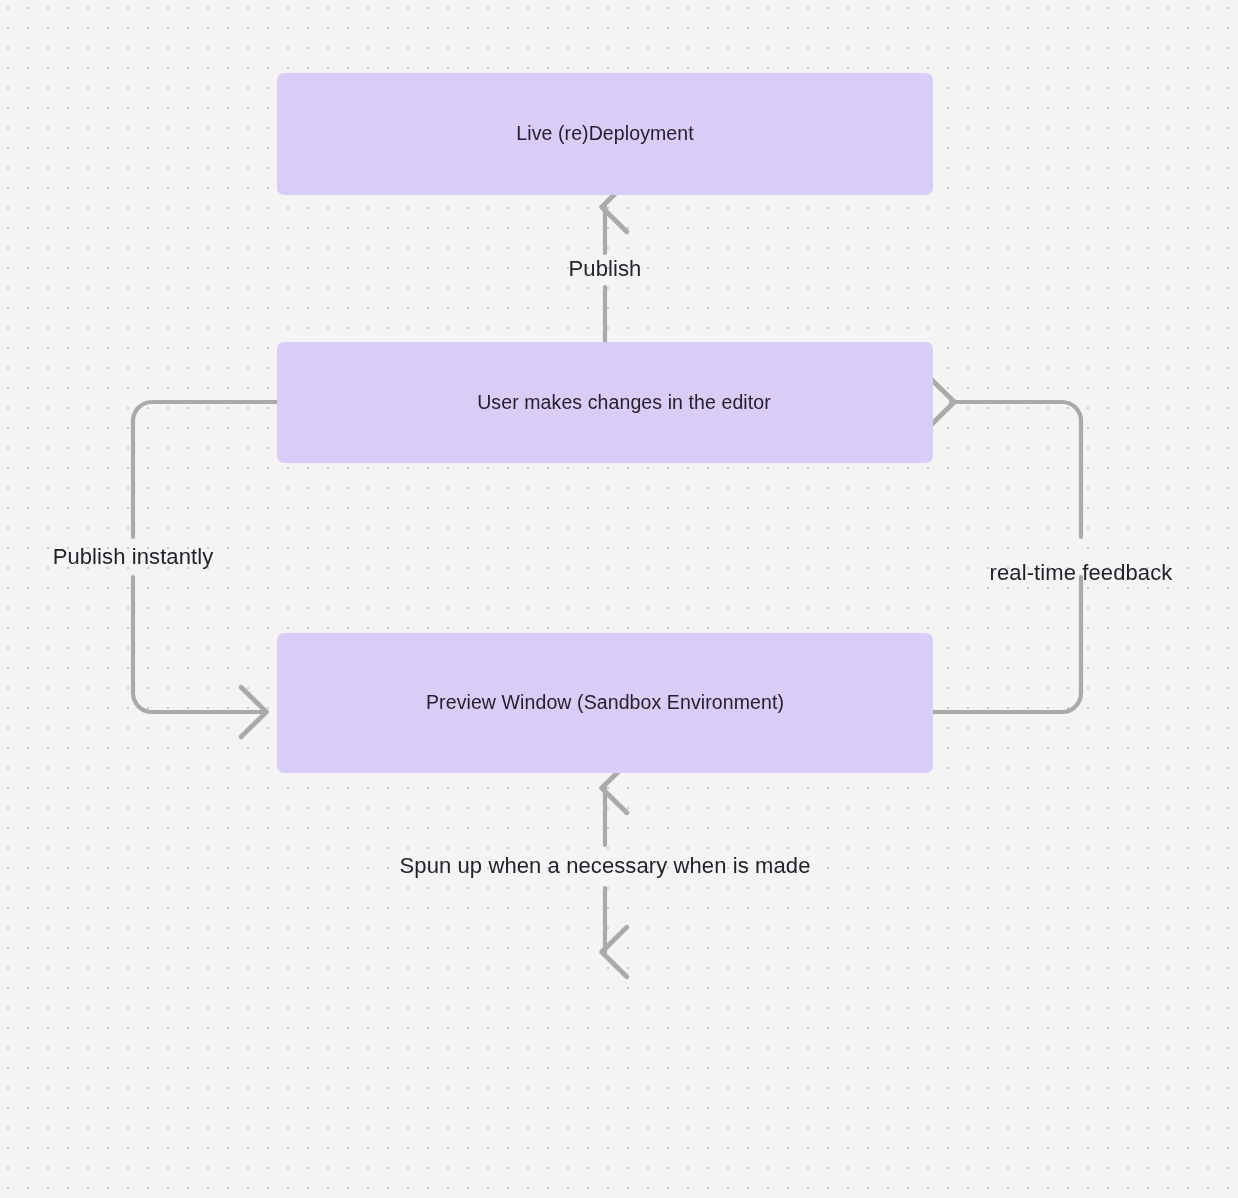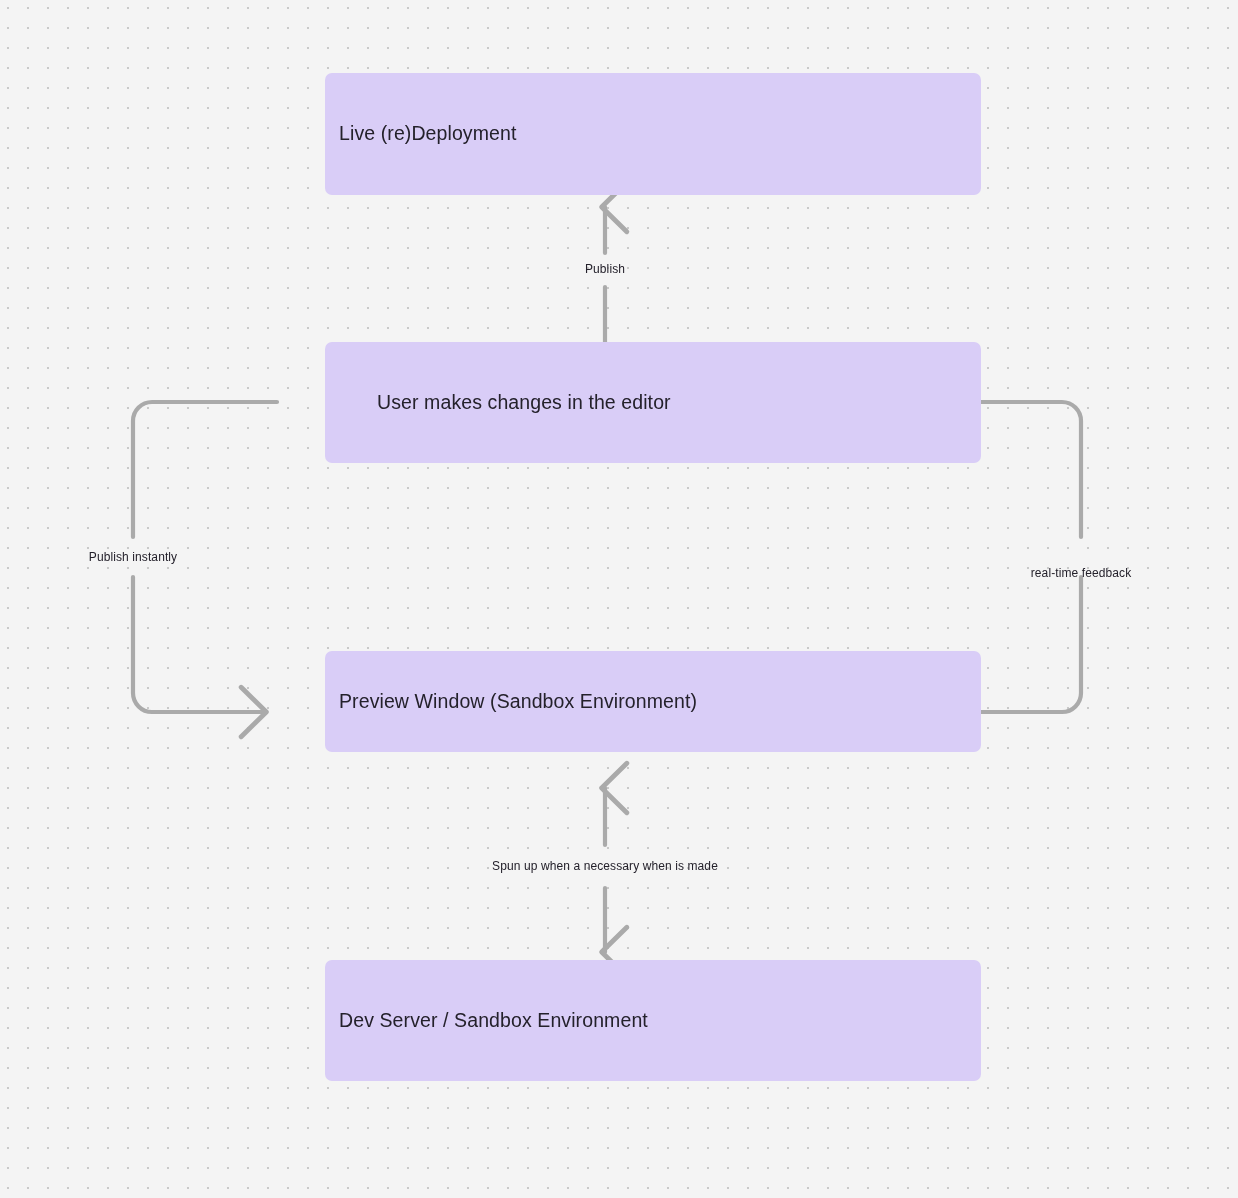--- a/index.html
+++ b/index.html
@@ -26,33 +26,33 @@
     height: 1198px;
     pointer-events: none;
   }
   .node {
     position: absolute;
     box-sizing: border-box;
     background: #d9cdf7;
     border-radius: 7px;
     display: flex;
     align-items: center;
+    justify-content: center;
     text-align: center;
-    margin-left: 48px;
   }
   .node-label {
     font-size: 19.5px;
     color: #24212b;
     letter-spacing: 0.1px;
     line-height: 1.3;
     padding: 0 14px;
   }
   .edge-label {
     position: absolute;
-    font-size: 12px;
+    font-size: 22px;
     color: #24212b;
     white-space: nowrap;
     letter-spacing: 0.1px;
     line-height: 1;
     transform: translate(-50%, -50%);
   }
 </style>
 </head>
 <body>
 
@@ -100,27 +100,24 @@
   </svg>
 
   <div class="node" style="left:277px; top:73px; width:656px; height:122px;">
     <span class="node-label">Live (re)Deployment</span>
   </div>
 
   <div class="node" style="left:277px; top:342px; width:656px; height:121px;padding-left:38px;">
     <span class="node-label">User makes changes in the editor</span>
   </div>
 
-  <div class="node" style="left:277px; top:651px; width:656px; height:101px;">
+  <div class="node" style="left:277px; top:633px; width:656px; height:140px;">
     <span class="node-label">Preview Window (Sandbox Environment)</span>
   </div>
 
-  <div class="node" style="left:277px; top:960px; width:656px; height:121px;">
-    <span class="node-label">Dev Server / Sandbox Environment</span>
-  </div>
 
   <div class="edge-label" style="left:605px; top:269px;">Publish</div>
 
   <div class="edge-label" style="left:133px; top:557px;">Publish instantly</div>
 
   <div class="edge-label" style="left:1081px; top:557px;margin-top:16px;">real-time feedback</div>
 
   <div class="edge-label" style="left:605px; top:866px;">Spun up when a necessary when is made</div>
 
 </div>

